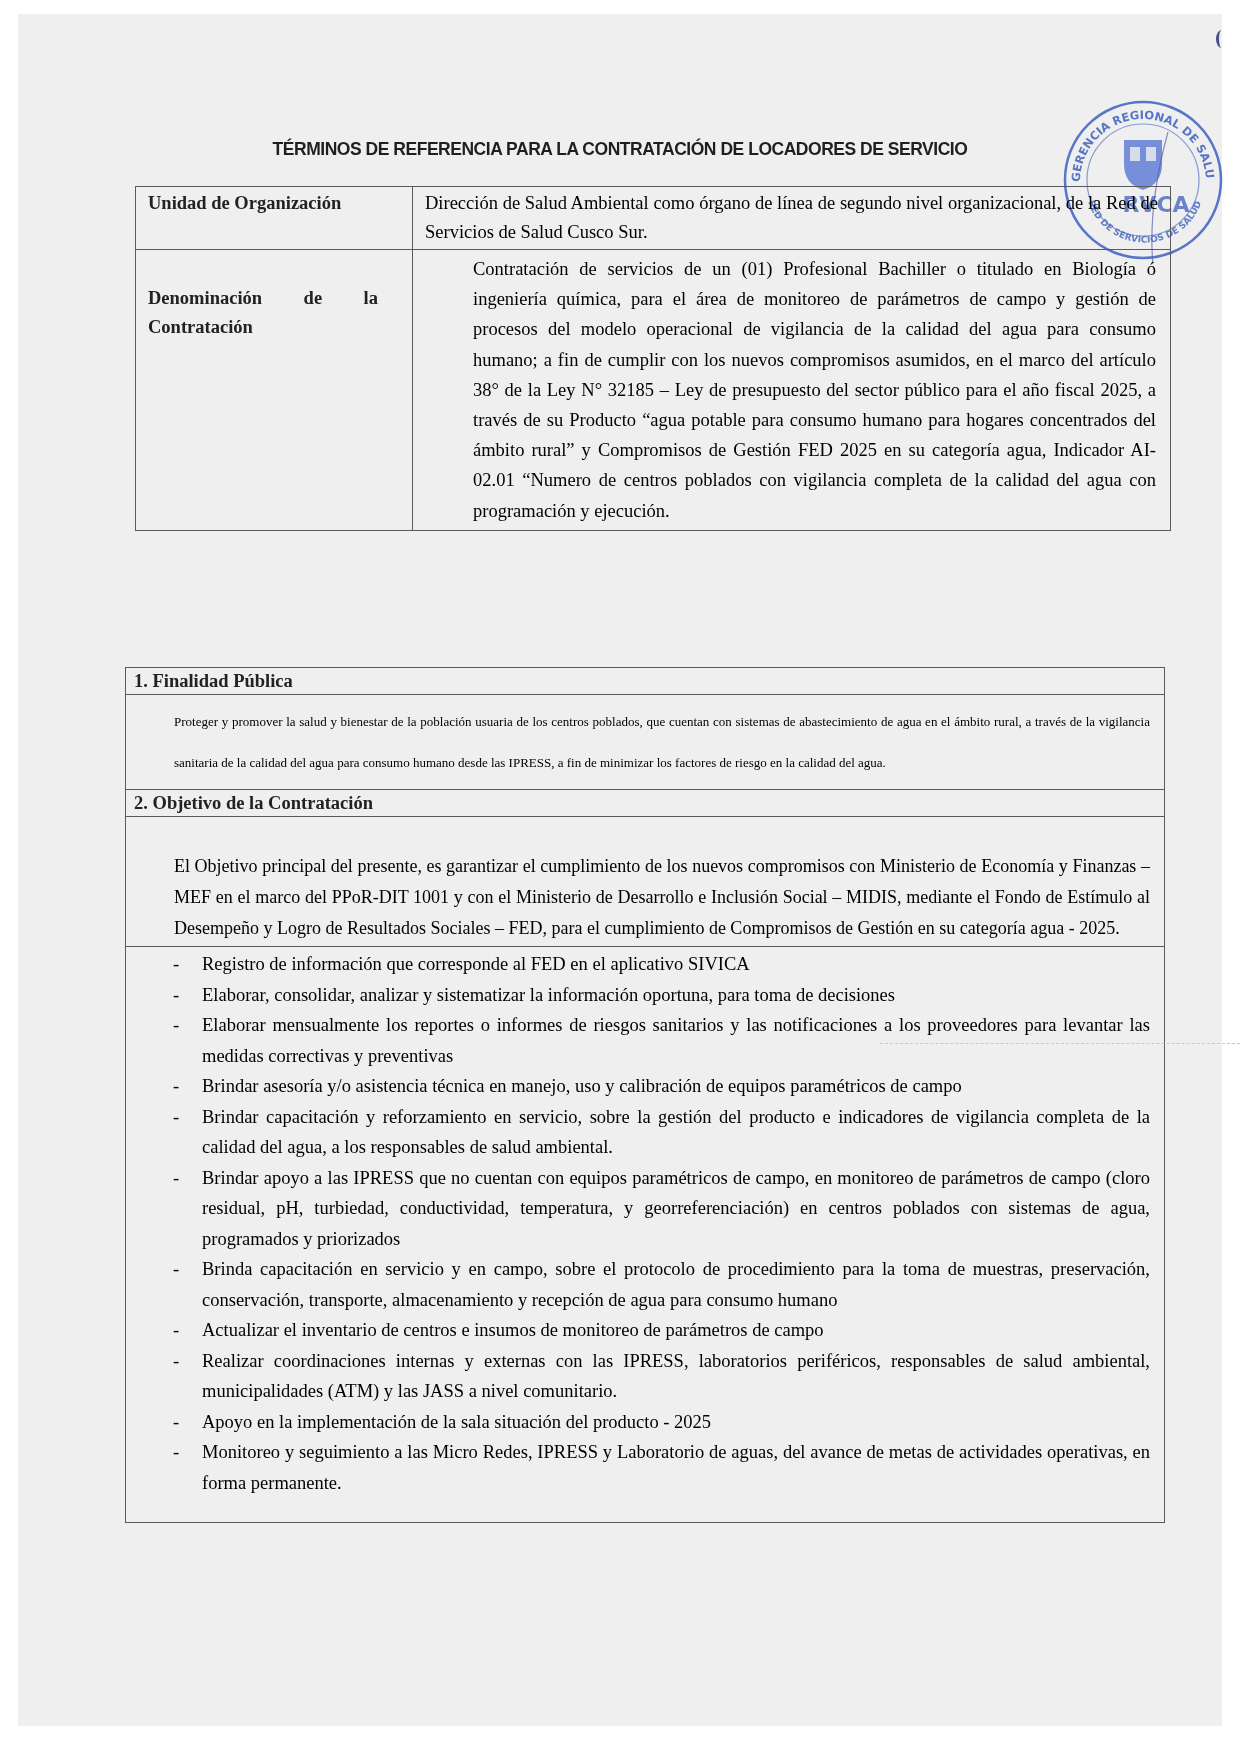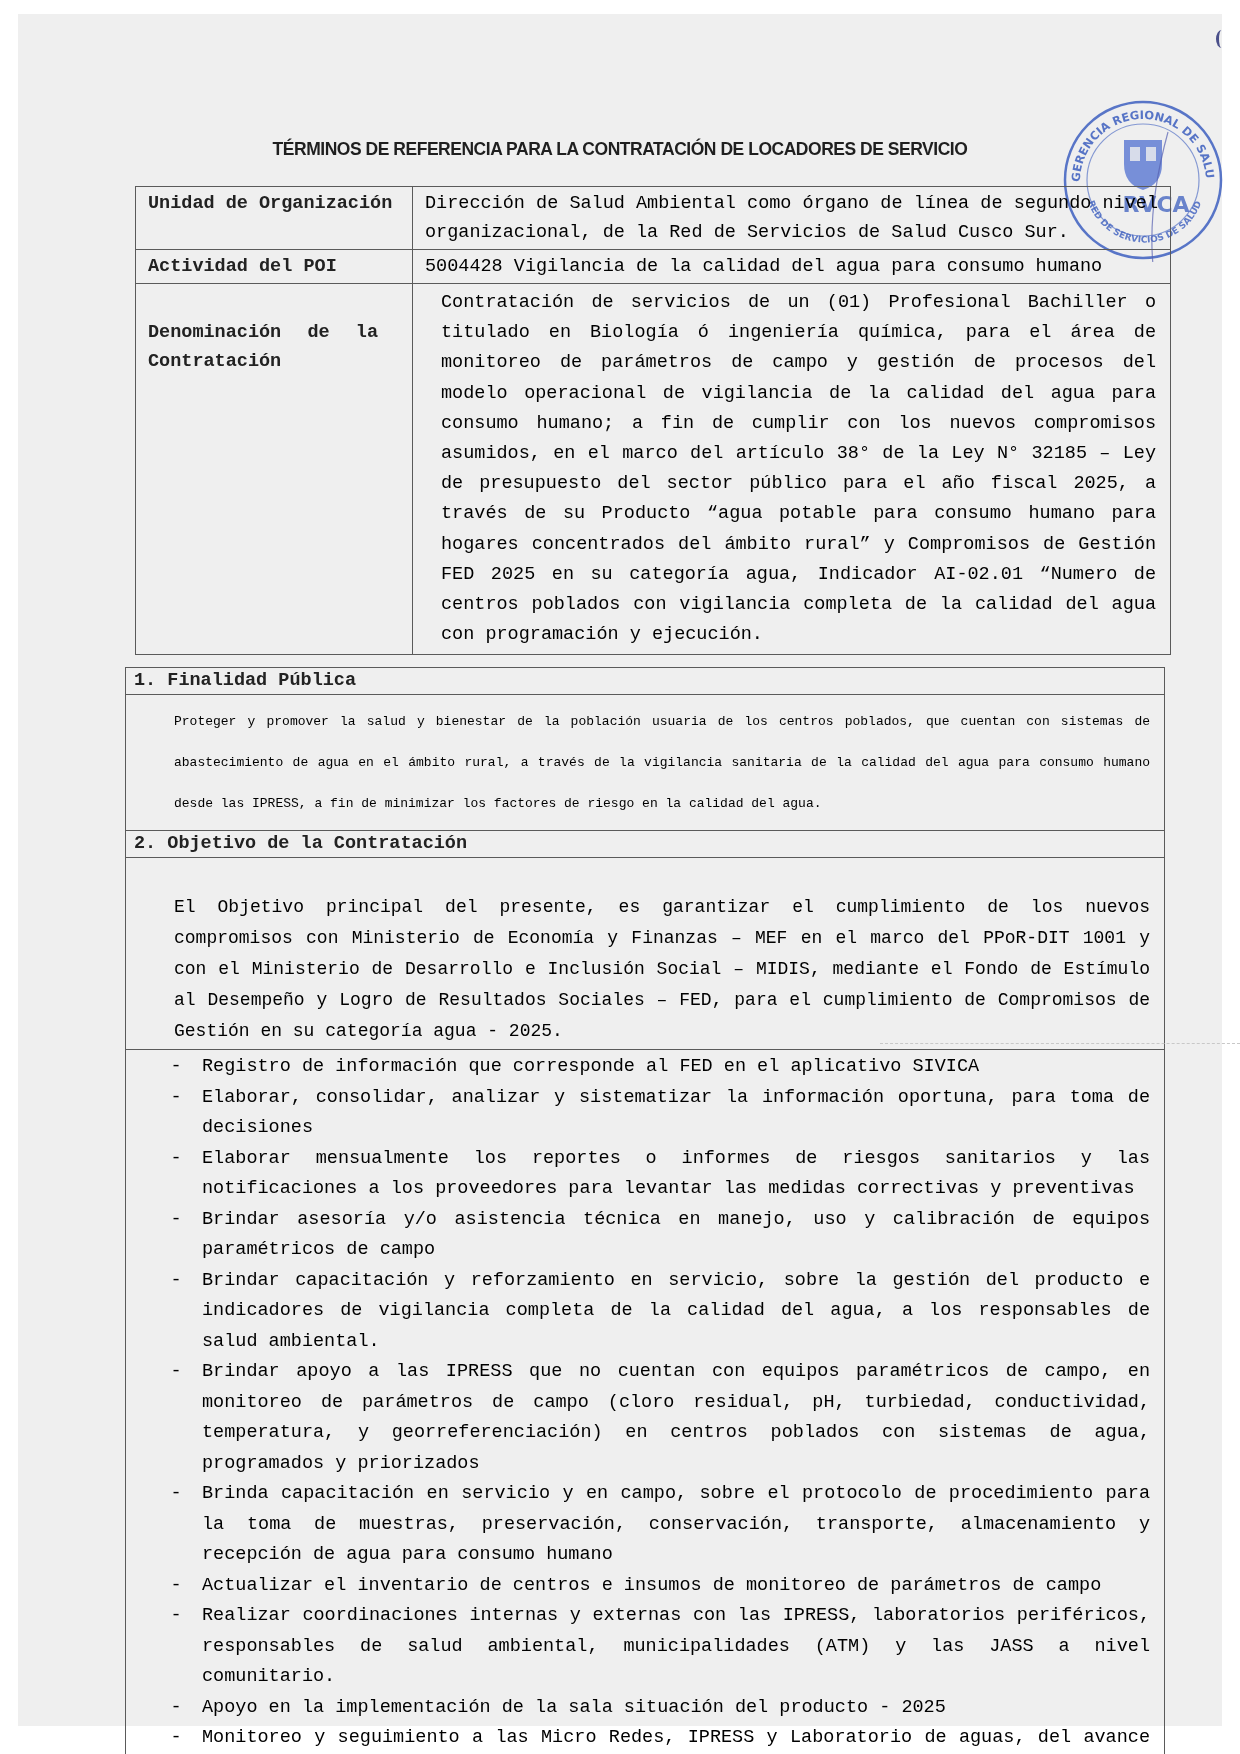--- a/index.html
+++ b/index.html
@@ -2,26 +2,26 @@
 <html><head>
 <meta charset="utf-8">
 <style>
   html, body { margin: 0; padding: 0; background: #ffffff; }
   body { width: 1240px; height: 1754px; position: relative; overflow: hidden;
          font-family: "Liberation Sans Narrow", "Liberation Sans", sans-serif; color: #2b2b2b; }
   .page { position: absolute; left: 18px; top: 14px; width: 1204px; height: 1712px; background: #efefef; }
   .title { position: absolute; left: 0; top: 138px; width: 1240px; text-align: center;
            font-family: "Liberation Sans", sans-serif; font-weight: bold; font-size: 19px; letter-spacing: -0.5px; color: #1f1f1f;
            transform: scaleX(0.92); transform-origin: 620px 0; }
-  table { border-collapse: collapse; position: absolute; font-family: Liberation Mono, monospace; }
+  table { border-collapse: collapse; position: absolute; font-family: Liberation Serif, serif; }
   td { border: 1.5px solid #5a5a5a; vertical-align: top; font-size: 18.5px; line-height: 29px; color: #000000; }
   .t1 { left: 135px; top: 186px; width: 1036px; }
   .t1 .lbl { width: 252px; font-weight: bold; padding: 2px 12px; color: #222; }
   .t1 .val { padding: 2px 12px; }
-  .t1 .val.deno { padding: 4px 14px 4px 28px; text-align: justify; line-height: 30.2px; font-size: 18.5px; }
+  .t1 .val.deno { padding: 4px 14px 4px 60px; text-align: justify; line-height: 30.2px; font-size: 18.5px; }
   .t1 .lbl.deno-lbl { padding-top: 34px; }
   .deno-lbl-text { display:block; text-align: justify; text-align-last: justify; width: 230px; }
   .t2 { left: 125px; top: 667px; width: 1040px; }
   .t2 td.head { font-weight: bold; padding: 0 8px; height: 26px; line-height: 26px; color: #222; }
   .t2 td.body1 { padding: 6px 14px 6px 48px; text-align: justify; line-height: 41px; font-size: 13px; }
   .t2 td.body2 { padding: 34px 14px 2px 48px; text-align: justify; line-height: 31px; font-size: 18px; }
   .t2 td.body3 { padding: 2px 14px 24px 40px; font-size: 18.5px; line-height: 30.5px; }
   ul.scope { list-style: none; margin: 0; padding: 0; }
   ul.scope li { position: relative; padding-left: 36px; text-align: justify; }
   ul.scope li .dash { position: absolute; left: 0; top: 0; width: 20px; text-align: center; }
@@ -57,24 +57,20 @@
   <path d="M 110 40 Q 88 120 96 182" fill="none" stroke="#5560b0" stroke-width="1.2" opacity="0.7"></path>
 </svg>
 
 <table class="t1">
   <tbody>
       <tr>
     <td class="lbl">Unidad de Organización</td>
     <td class="val" style="text-align:justify;">Dirección de Salud Ambiental como órgano de línea de segundo nivel organizacional, de la Red de Servicios de Salud Cusco Sur.</td>
   </tr>
   <tr>
-    <td class="lbl">Actividad del POI</td>
-    <td class="val">5004428 Vigilancia de la calidad del agua para consumo humano</td>
-  </tr>
-  <tr>
     <td class="lbl deno-lbl">
       <span class="deno-lbl-text">Denominación de la Contratación</span>
     </td>
     <td class="val deno">Contratación de servicios de un (01) Profesional Bachiller o titulado en Biología ó ingeniería química, para el área de monitoreo de parámetros de campo y gestión de procesos del modelo operacional de vigilancia de la calidad del agua para consumo humano; a fin de cumplir con los nuevos compromisos asumidos, en el marco del artículo 38° de la Ley N° 32185 – Ley de presupuesto del sector público para el año fiscal 2025, a través de su Producto “agua potable para consumo humano para hogares concentrados del ámbito rural” y Compromisos de Gestión FED 2025 en su categoría agua, Indicador AI-02.01 “Numero de centros poblados con vigilancia completa de la calidad del agua con programación y ejecución.</td>
   </tr>
 </tbody>
   </table>
 
 <table class="t2">
   <tbody>

